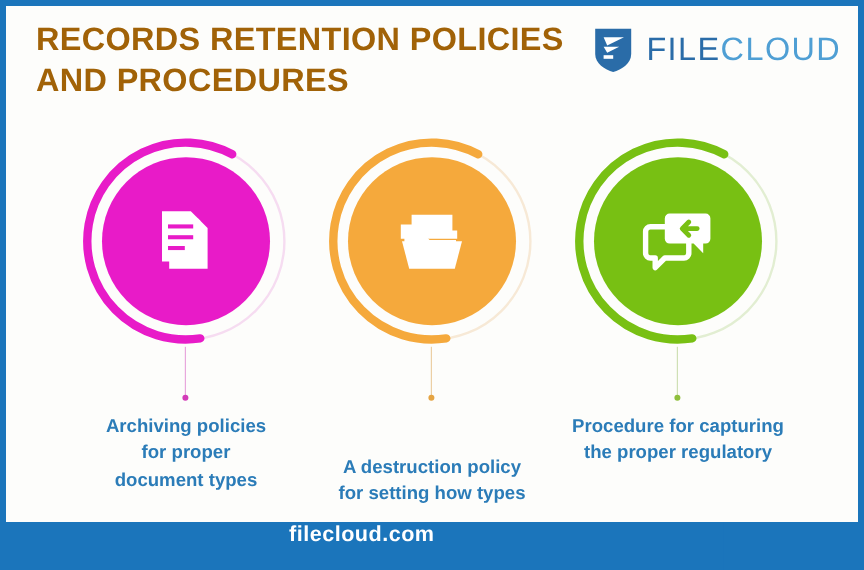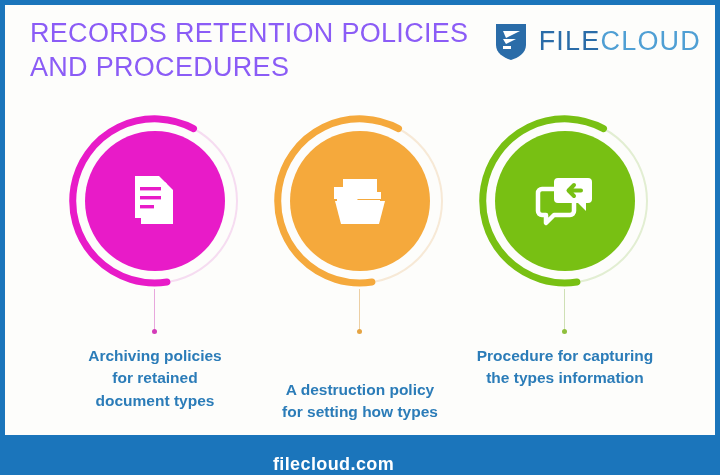--- a/index.html
+++ b/index.html
@@ -37,23 +37,23 @@
     left: 0;
     top: 0;
     width: 710px;
     height: 100px;
   }
   .title {
     position: absolute;
     left: 25px;
     top: 12px;
     width: 470px;
-    color: #8b5cf6;
+    color: #a16207;
     font-size: 27px;
-    font-weight: normal;
+    font-weight: bold;
     line-height: 1.25;
     letter-spacing: 0.3px;
     text-transform: uppercase;
   }
   .title .line {
     display: block;
     white-space: nowrap;
   }
 
   .logo {
@@ -178,23 +178,22 @@
 
   
   .footer {
     position: absolute;
     left: 0;
     bottom: 0;
     width: 603px;
     height: 40px;
     background: #1b75bb;
     display: flex;
-    align-items: flex-end;
+    align-items: flex-start;
     justify-content: center;
-    margin-left: 32px;
   }
   .footer-text {
     color: #ffffff;
     font-size: 18px;
     font-weight: bold;
     letter-spacing: 0.4px;
   }
 </style>
 </head>
 <body>
@@ -290,30 +289,30 @@
           <div class="stem" style="background:#cfe0b5"></div>
           <div class="dot" style="background:#8fbf3c"></div>
         </div>
       </div>
 
     </div>
 
     <div class="captions">
       <div class="caption c0">
         <span class="line">Archiving policies</span>
-        <span class="line">for retained</span>
+        <span class="line">for proper</span>
         <span class="line">document types</span>
       </div>
       <div class="caption c1">
         <span class="line">A destruction policy</span>
         <span class="line">for setting how types</span>
       </div>
       <div class="caption c2">
         <span class="line">Procedure for capturing</span>
-        <span class="line">the types information</span>
+        <span class="line">the proper regulatory</span>
       </div>
     </div>
 
   </div>
 
   <div class="footer">
     <span class="footer-text">filecloud.com</span>
   </div>
 
 </div>

